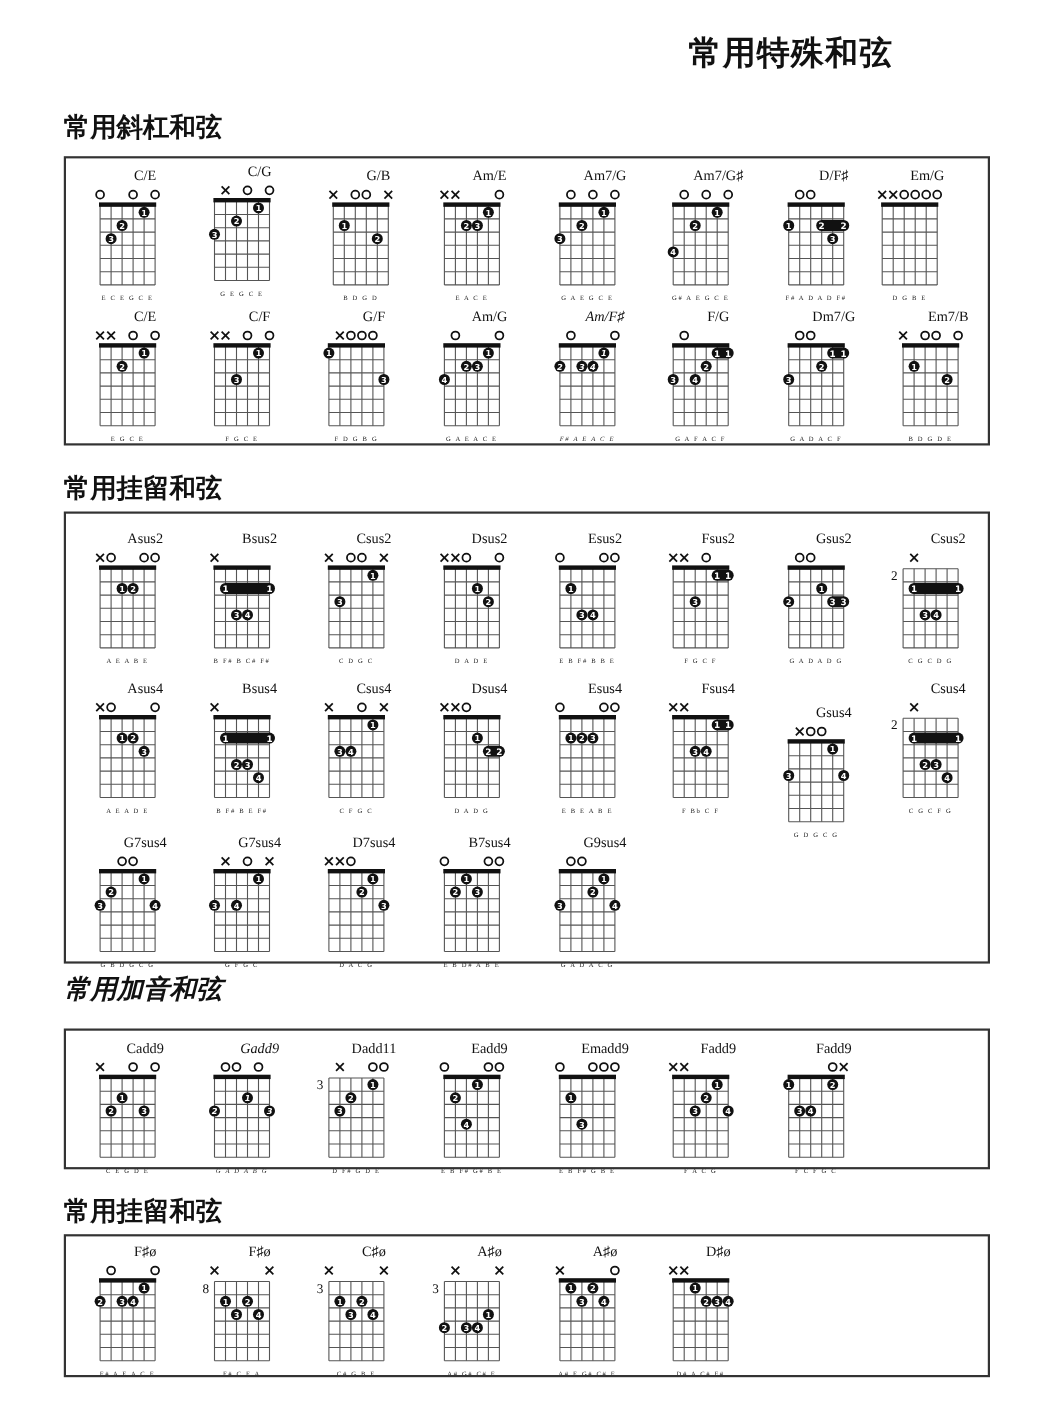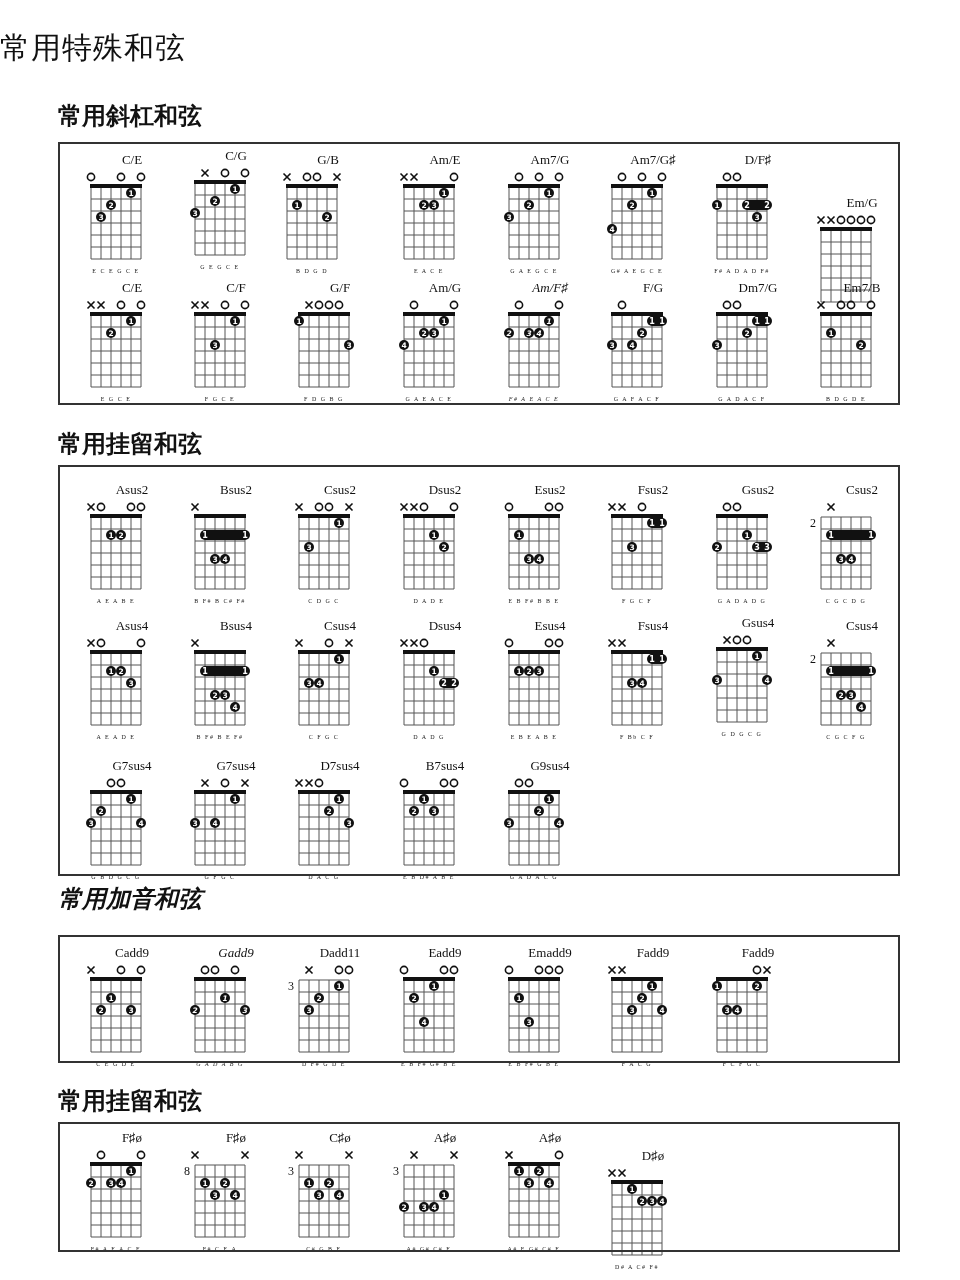--- a/index.html
+++ b/index.html
@@ -1,17 +1,17 @@
 <!DOCTYPE html>
 <html><head>
 <meta charset="utf-8">
 <style>
   html,body{margin:0;padding:0;background:#fff;}
   body{width:960px;height:1280px;position:relative;overflow:hidden;font-family:"DejaVu Serif","Liberation Serif",serif;color:#111;}
-  .page-title{position:absolute;top:28px;left:0;width:812px;text-align:left;font-size:30px;font-weight:normal;letter-spacing:1px;}
+  .page-title{position:absolute;top:28px;left:0;width:812px;text-align:right;font-size:30px;font-weight:bold;letter-spacing:1px;}
   .section-title{position:absolute;left:58px;font-size:24px;font-weight:bold;}
   .box{position:absolute;left:58px;width:842px;border:2px solid #333;box-sizing:border-box;}
   .chord{position:absolute;width:104px;height:130px;}
   .chord .name{position:absolute;top:0;left:0;width:104px;text-align:center;font-family:"Liberation Serif",serif;font-size:13px;}
   .chord svg{position:absolute;left:0;top:0;}
 </style>
 </head>
 <body>
 
 <div class="page-title">常用特殊和弦</div>
@@ -68,21 +68,21 @@
         <circle cx="61" cy="25" r="3.6" fill="none" stroke="#111" stroke-width="1.6"></circle>
         <circle cx="51" cy="41" r="5" fill="#111"></circle>
         <text x="51" y="44" font-size="7.5" text-anchor="middle" fill="#fff" font-family="DejaVu Sans, sans-serif" font-weight="bold">1</text>
         <circle cx="31" cy="53" r="5" fill="#111"></circle>
         <text x="31" y="56" font-size="7.5" text-anchor="middle" fill="#fff" font-family="DejaVu Sans, sans-serif" font-weight="bold">2</text>
         <circle cx="11" cy="65" r="5" fill="#111"></circle>
         <text x="11" y="68" font-size="7.5" text-anchor="middle" fill="#fff" font-family="DejaVu Sans, sans-serif" font-weight="bold">3</text>
         <text x="36" y="121" font-size="6" text-anchor="middle" fill="#222" font-family="Liberation Serif, serif" letter-spacing="1.5">G   E G C E</text>
       </svg>
     </div>
-    <div class="chord" style="left: 276px; top: 152px;">
+    <div class="chord" style="left: 292px; top: 152px;">
       <div class="name">G/B</div>
       <svg width="104" height="130">
         <line x1="11" y1="35" x2="11" y2="107" stroke="#555" stroke-width="1"></line>
         <line x1="21" y1="35" x2="21" y2="107" stroke="#555" stroke-width="1"></line>
         <line x1="31" y1="35" x2="31" y2="107" stroke="#555" stroke-width="1"></line>
         <line x1="41" y1="35" x2="41" y2="107" stroke="#555" stroke-width="1"></line>
         <line x1="51" y1="35" x2="51" y2="107" stroke="#555" stroke-width="1"></line>
         <line x1="61" y1="35" x2="61" y2="107" stroke="#555" stroke-width="1"></line>
         <line x1="11" y1="35" x2="61" y2="35" stroke="#555" stroke-width="1"></line>
         <line x1="11" y1="47" x2="61" y2="47" stroke="#555" stroke-width="1"></line>
@@ -216,21 +216,21 @@
         <rect x="36" y="48" width="30" height="10" rx="5" fill="#111"></rect>
         <text x="41" y="56.2" font-size="8" text-anchor="middle" fill="#fff" font-family="DejaVu Sans, sans-serif" font-weight="bold">2</text>
         <text x="61" y="56.2" font-size="8" text-anchor="middle" fill="#fff" font-family="DejaVu Sans, sans-serif" font-weight="bold">2</text>
         <circle cx="11" cy="53" r="5" fill="#111"></circle>
         <text x="11" y="56" font-size="7.5" text-anchor="middle" fill="#fff" font-family="DejaVu Sans, sans-serif" font-weight="bold">1</text>
         <circle cx="51" cy="65" r="5" fill="#111"></circle>
         <text x="51" y="68" font-size="7.5" text-anchor="middle" fill="#fff" font-family="DejaVu Sans, sans-serif" font-weight="bold">3</text>
         <text x="36" y="121" font-size="6" text-anchor="middle" fill="#222" font-family="Liberation Serif, serif" letter-spacing="1.5">F# A D A D F#</text>
       </svg>
     </div>
-    <div class="chord" style="left: 810px; top: 152px; margin-top: 43px;">
+    <div class="chord" style="left: 791px; top: 152px;">
       <div class="name">Em/G</div>
       <svg width="104" height="130">
         <line x1="11" y1="35" x2="11" y2="107" stroke="#555" stroke-width="1"></line>
         <line x1="21" y1="35" x2="21" y2="107" stroke="#555" stroke-width="1"></line>
         <line x1="31" y1="35" x2="31" y2="107" stroke="#555" stroke-width="1"></line>
         <line x1="41" y1="35" x2="41" y2="107" stroke="#555" stroke-width="1"></line>
         <line x1="51" y1="35" x2="51" y2="107" stroke="#555" stroke-width="1"></line>
         <line x1="61" y1="35" x2="61" y2="107" stroke="#555" stroke-width="1"></line>
         <line x1="11" y1="35" x2="61" y2="35" stroke="#555" stroke-width="1"></line>
         <line x1="11" y1="47" x2="61" y2="47" stroke="#555" stroke-width="1"></line>
@@ -898,21 +898,21 @@
         <rect x="46" y="36" width="20" height="10" rx="5" fill="#111"></rect>
         <text x="51" y="44.2" font-size="8" text-anchor="middle" fill="#fff" font-family="DejaVu Sans, sans-serif" font-weight="bold">1</text>
         <text x="61" y="44.2" font-size="8" text-anchor="middle" fill="#fff" font-family="DejaVu Sans, sans-serif" font-weight="bold">1</text>
         <circle cx="31" cy="65" r="5" fill="#111"></circle>
         <text x="31" y="68" font-size="7.5" text-anchor="middle" fill="#fff" font-family="DejaVu Sans, sans-serif" font-weight="bold">3</text>
         <circle cx="41" cy="65" r="5" fill="#111"></circle>
         <text x="41" y="68" font-size="7.5" text-anchor="middle" fill="#fff" font-family="DejaVu Sans, sans-serif" font-weight="bold">4</text>
         <text x="36" y="121" font-size="6" text-anchor="middle" fill="#222" font-family="Liberation Serif, serif" letter-spacing="1.5">F Bb C F</text>
       </svg>
     </div>
-    <div class="chord" style="left: 706px; top: 615px;">
+    <div class="chord" style="left: 706px; top: 640px;">
       <div class="name">Gsus4</div>
       <svg width="104" height="130">
         <line x1="11" y1="35" x2="11" y2="107" stroke="#555" stroke-width="1"></line>
         <line x1="21" y1="35" x2="21" y2="107" stroke="#555" stroke-width="1"></line>
         <line x1="31" y1="35" x2="31" y2="107" stroke="#555" stroke-width="1"></line>
         <line x1="41" y1="35" x2="41" y2="107" stroke="#555" stroke-width="1"></line>
         <line x1="51" y1="35" x2="51" y2="107" stroke="#555" stroke-width="1"></line>
         <line x1="61" y1="35" x2="61" y2="107" stroke="#555" stroke-width="1"></line>
         <line x1="11" y1="35" x2="61" y2="35" stroke="#555" stroke-width="1"></line>
         <line x1="11" y1="47" x2="61" y2="47" stroke="#555" stroke-width="1"></line>
@@ -1476,21 +1476,21 @@
         <text x="21" y="44" font-size="7.5" text-anchor="middle" fill="#fff" font-family="DejaVu Sans, sans-serif" font-weight="bold">1</text>
         <circle cx="41" cy="41" r="5" fill="#111"></circle>
         <text x="41" y="44" font-size="7.5" text-anchor="middle" fill="#fff" font-family="DejaVu Sans, sans-serif" font-weight="bold">2</text>
         <circle cx="31" cy="53" r="5" fill="#111"></circle>
         <text x="31" y="56" font-size="7.5" text-anchor="middle" fill="#fff" font-family="DejaVu Sans, sans-serif" font-weight="bold">3</text>
         <circle cx="51" cy="53" r="5" fill="#111"></circle>
         <text x="51" y="56" font-size="7.5" text-anchor="middle" fill="#fff" font-family="DejaVu Sans, sans-serif" font-weight="bold">4</text>
         <text x="36" y="121" font-size="6" text-anchor="middle" fill="#222" font-family="Liberation Serif, serif" letter-spacing="1.5">A# E G# C# E</text>
       </svg>
     </div>
-    <div class="chord" style="left: 601px; top: 1130px; margin-top: 18px;">
+    <div class="chord" style="left: 601px; top: 1130px;">
       <div class="name">D♯ø</div>
       <svg width="104" height="130">
         <line x1="11" y1="35" x2="11" y2="107" stroke="#555" stroke-width="1"></line>
         <line x1="21" y1="35" x2="21" y2="107" stroke="#555" stroke-width="1"></line>
         <line x1="31" y1="35" x2="31" y2="107" stroke="#555" stroke-width="1"></line>
         <line x1="41" y1="35" x2="41" y2="107" stroke="#555" stroke-width="1"></line>
         <line x1="51" y1="35" x2="51" y2="107" stroke="#555" stroke-width="1"></line>
         <line x1="61" y1="35" x2="61" y2="107" stroke="#555" stroke-width="1"></line>
         <line x1="11" y1="35" x2="61" y2="35" stroke="#555" stroke-width="1"></line>
         <line x1="11" y1="47" x2="61" y2="47" stroke="#555" stroke-width="1"></line>

